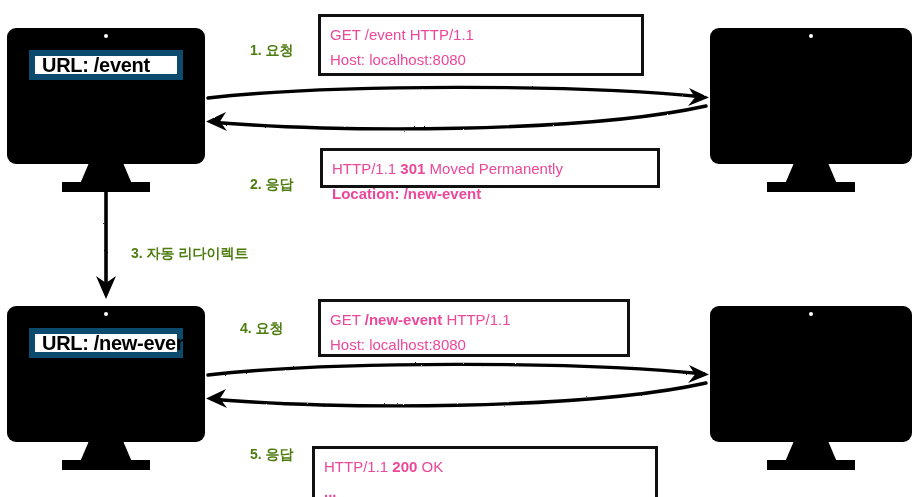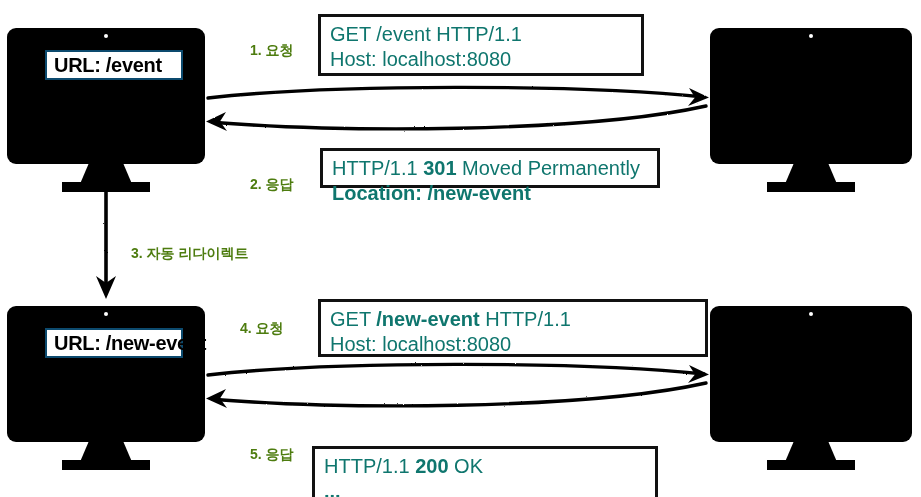--- a/index.html
+++ b/index.html
@@ -66,25 +66,25 @@
     margin-left: -44px;
     top: 154px;
     width: 88px;
     height: 10px;
     background: #000000;
   }
 
   
   .urlbar {
     position: absolute;
-    left: 26px;
+    left: 10px;
     top: 8px;
     right: 10px;
     height: 30px;
-    border: 2px solid #0c4a6e;
+    border: 6px solid #0c4a6e;
     background: #ffffff;
     box-sizing: border-box;
     display: flex;
     align-items: center;
     padding-left: 7px;
   }
   .urlbar span {
     font-size: 20px;
     font-weight: bold;
     letter-spacing: -0.3px;
@@ -94,23 +94,23 @@
 
   
   .msgbox {
     position: absolute;
     border: 3px solid #111111;
     background: #ffffff;
     box-sizing: border-box;
     padding: 5px 9px 6px 9px;
   }
   .msgbox .line {
-    font-size: 20px;
+    font-size: 15px;
     line-height: 25px;
-    color: #0f766e;
+    color: #ec4899;
     white-space: nowrap;
   }
   .b { font-weight: bold; }
 
   
   .steplabel {
     position: absolute;
     font-size: 14px;
     font-weight: bold;
     color: #4d7c0f;
@@ -217,21 +217,21 @@
 
   <div class="msgbox" style="left:320px; top:148px; width:340px; height:40px;">
     <div class="line"><span>HTTP/1.1 </span><span class="b">301</span><span> Moved Permanently</span></div>
     <div class="line b">Location: /new-event</div>
   </div>
 
   <div class="steplabel" style="left:131px; top:245px;">3. 자동 리다이렉트</div>
 
   <div class="steplabel" style="left:240px; top:320px;">4. 요청</div>
 
-  <div class="msgbox" style="left:318px; top:299px; width:390px; height:58px;">
+  <div class="msgbox" style="left:318px; top:299px; width:312px; height:58px;">
     <div class="line"><span>GET </span><span class="b">/new-event</span><span> HTTP/1.1</span></div>
     <div class="line">Host: localhost:8080</div>
   </div>
 
   <div class="steplabel" style="left:250px; top:446px;">5. 응답</div>
 
   <div class="msgbox" style="left:312px; top:446px; width:346px; height:76px;">
     <div class="line"><span>HTTP/1.1 </span><span class="b">200</span><span> OK</span></div>
     <div class="line b">...</div>
   </div>

